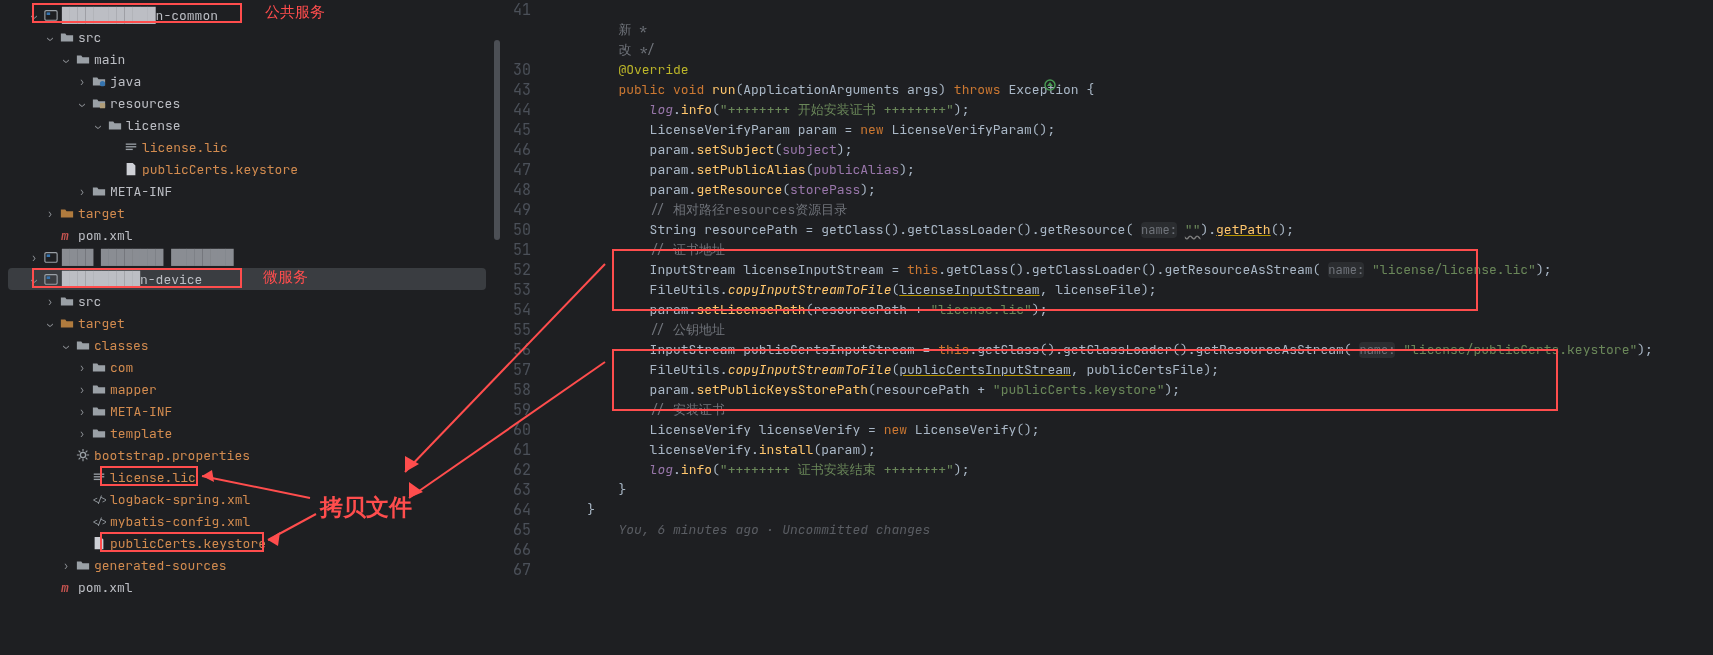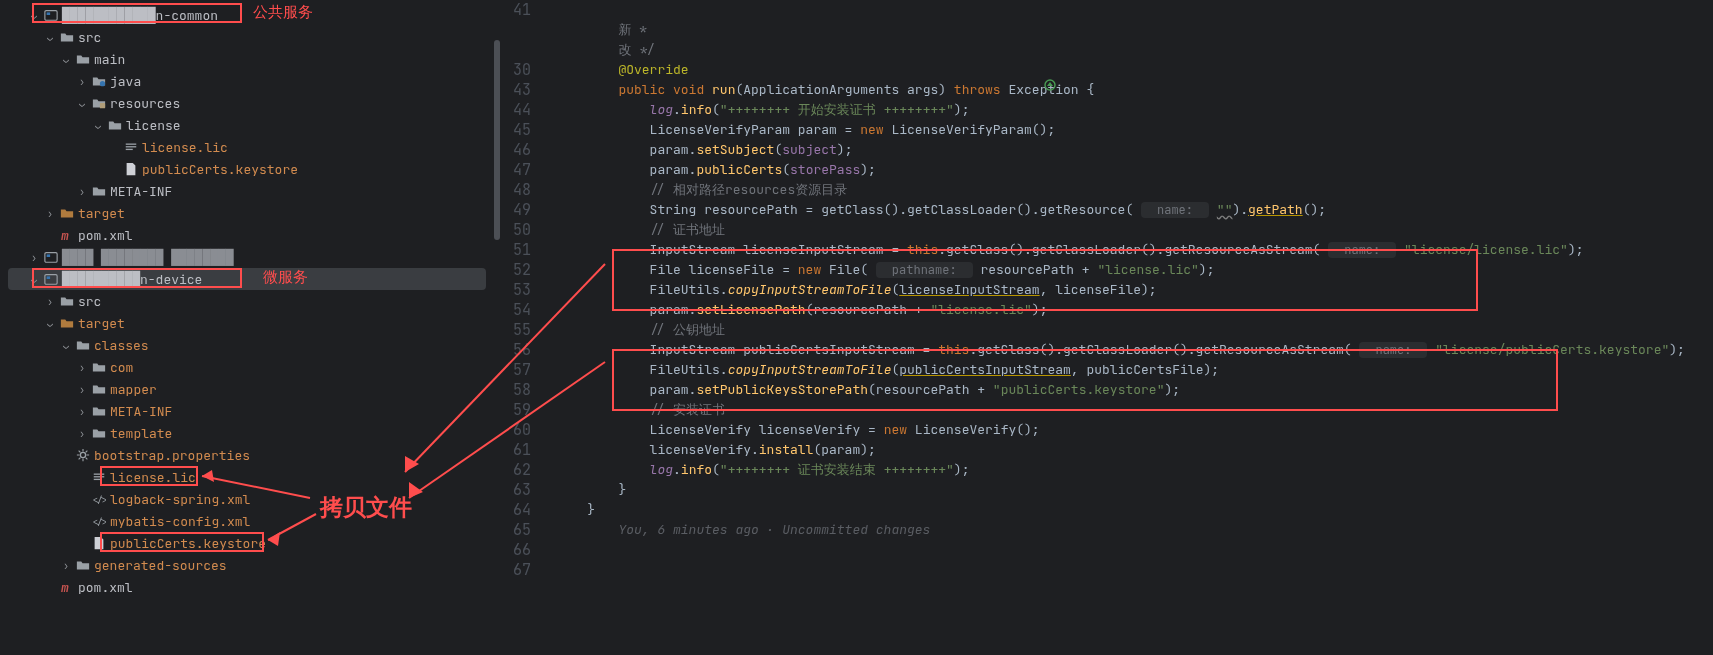--- a/index.html
+++ b/index.html
@@ -61,21 +61,21 @@
   .glyph.impl{top:79px;}
   .code{flex:1;position:relative;}
   .cline{height:20px;line-height:20px;white-space:pre;font-size:13px;}
   .kw{color:var(--orange);}
   .fn{color:var(--yellow);}
   .str{color:var(--green);}
   .field{color:var(--purple);}
   .id{color:var(--lightblue);}
   .com{color:var(--txt-dim);}
   .ann{color:var(--ann);margin-top:44px;}
-  .hint{color:#6f737a;background:#2b2d30;border-radius:4px;padding:0 16px;font-size:12px;}
+  .hint{color:#6f737a;background:#2b2d30;border-radius:4px;padding:0 0;font-size:12px;}
   .ul{text-decoration:underline;text-decoration-color:var(--underline);}
   .wav{text-decoration:underline wavy;text-decoration-color:#808080;}
   .static{font-style:italic;}
   .lens{color:#5a5d63;font-style:italic;}
   
   .ebox{position:absolute;border:2px solid var(--red);pointer-events:none;}
 </style>
 </head>
 <body>
 
@@ -370,26 +370,26 @@
       </div>
     <div class="code" id="code">
         <div class="cline"><span>        </span></div>
         <div class="cline"><span>        </span><span class="com">新 *</span></div>
         <div class="cline"><span>        </span><span class="com">改 */</span></div>
         <div class="cline"><span>        </span><span class="ann">@Override</span></div>
         <div class="cline"><span>        </span><span class="kw">public </span><span class="kw">void </span><span class="fn">run</span><span class="id">(ApplicationArguments args) </span><span class="kw">throws </span><span class="id">Exception {</span></div>
         <div class="cline"><span>            </span><span class="field static">log</span><span class="id">.</span><span class="fn">info</span><span class="id">(</span><span class="str">"++++++++ 开始安装证书 ++++++++"</span><span class="id">);</span></div>
         <div class="cline"><span>            </span><span class="id">LicenseVerifyParam param = </span><span class="kw">new </span><span class="id">LicenseVerifyParam();</span></div>
         <div class="cline"><span>            </span><span class="id">param.</span><span class="fn">setSubject</span><span class="id">(</span><span class="field">subject</span><span class="id">);</span></div>
-        <div class="cline"><span>            </span><span class="id">param.</span><span class="fn">publicCerts</span><span class="id">(</span><span class="field">storePass</span><span class="id">);</span></div>
+        <div class="cline"><span>            </span><span class="id">param.</span><span class="fn">setPublicAlias</span><span class="id">(</span><span class="field">publicAlias</span><span class="id">);</span></div>
+        <div class="cline"><span>            </span><span class="id">param.</span><span class="fn">getResource</span><span class="id">(</span><span class="field">storePass</span><span class="id">);</span></div>
         <div class="cline"><span>            </span><span class="com">// 相对路径resources资源目录</span></div>
         <div class="cline"><span>            </span><span class="id">String resourcePath = getClass().getClassLoader().getResource( </span><span class="hint">name:</span><span class="id"> </span><span class="str wav">""</span><span class="id">).</span><span class="fn ul">getPath</span><span class="id">();</span></div>
         <div class="cline"><span>            </span><span class="com">// 证书地址</span></div>
         <div class="cline"><span>            </span><span class="id">InputStream licenseInputStream = </span><span class="kw">this</span><span class="id">.getClass().getClassLoader().getResourceAsStream( </span><span class="hint">name:</span><span class="id"> </span><span class="str">"license/license.lic"</span><span class="id">);</span></div>
-        <div class="cline"><span>            </span><span class="id">File licenseFile = </span><span class="kw">new </span><span class="id">File( </span><span class="hint">pathname:</span><span class="id"> resourcePath + </span><span class="str">"license.lic"</span><span class="id">);</span></div>
         <div class="cline"><span>            </span><span class="id">FileUtils.</span><span class="fn static">copyInputStreamToFile</span><span class="id">(</span><span class="id ul">licenseInputStream</span><span class="id">, licenseFile);</span></div>
         <div class="cline"><span>            </span><span class="id">param.</span><span class="fn">setLicensePath</span><span class="id">(resourcePath + </span><span class="str">"license.lic"</span><span class="id">);</span></div>
         <div class="cline"><span>            </span><span class="com">// 公钥地址</span></div>
         <div class="cline"><span>            </span><span class="id">InputStream publicCertsInputStream = </span><span class="kw">this</span><span class="id">.getClass().getClassLoader().getResourceAsStream( </span><span class="hint">name:</span><span class="id"> </span><span class="str">"license/publicCerts.keystore"</span><span class="id">);</span></div>
         <div class="cline"><span>            </span><span class="id">FileUtils.</span><span class="fn static">copyInputStreamToFile</span><span class="id">(</span><span class="id ul">publicCertsInputStream</span><span class="id">, publicCertsFile);</span></div>
         <div class="cline"><span>            </span><span class="id">param.</span><span class="fn">setPublicKeysStorePath</span><span class="id">(resourcePath + </span><span class="str">"publicCerts.keystore"</span><span class="id">);</span></div>
         <div class="cline"><span>            </span><span class="com">// 安装证书</span></div>
         <div class="cline"><span>            </span><span class="id">LicenseVerify licenseVerify = </span><span class="kw">new </span><span class="id">LicenseVerify();</span></div>
         <div class="cline"><span>            </span><span class="id">licenseVerify.</span><span class="fn">install</span><span class="id">(param);</span></div>
         <div class="cline"><span>            </span><span class="field static">log</span><span class="id">.</span><span class="fn">info</span><span class="id">(</span><span class="str">"++++++++ 证书安装结束 ++++++++"</span><span class="id">);</span></div>
@@ -399,21 +399,21 @@
       </div>
     <span class="glyph impl">
       <svg width="12" height="12" viewBox="0 0 12 12">
           <circle cx="6" cy="6" r="5" fill="none" stroke="#499c54" stroke-width="1.4"></circle>
           <path d="M6 3 L3 7 L9 7 Z" fill="#499c54"></path>
         </svg>
     </span>
   </div>
 
   <div class="redbox" style="left:32px;top:3px;width:210px;height:20px;"></div>
-  <span class="redlbl" style="left:253px;top:3px;text-align:right;">公共服务</span>
+  <span class="redlbl" style="left:265px;top:3px;text-align:right;">公共服务</span>
 
   <div class="redbox" style="left:32px;top:268px;width:210px;height:20px;"></div>
   <span class="redlbl" style="left:263px;top:268px;">微服务</span>
 
   <div class="redbox" style="left:100px;top:466px;width:98px;height:20px;"></div>
   <div class="redbox" style="left:100px;top:532px;width:164px;height:20px;"></div>
 
   <span class="redlbl" style="left:320px;top:492px;font-size:23px;font-weight:600;">拷贝文件</span>
 
   <svg class="arrow" style="left:200px;top:470px;width:120px;height:40px;">

